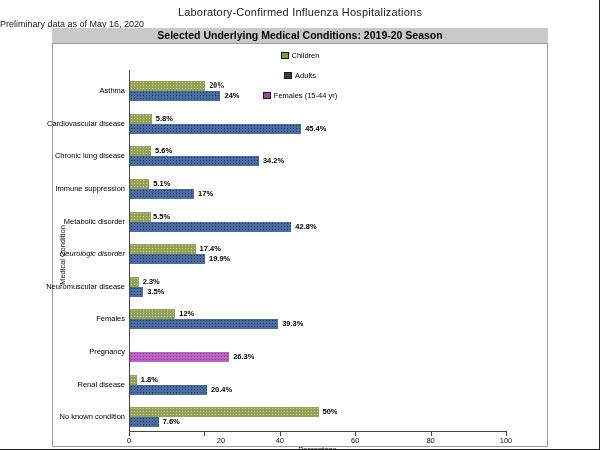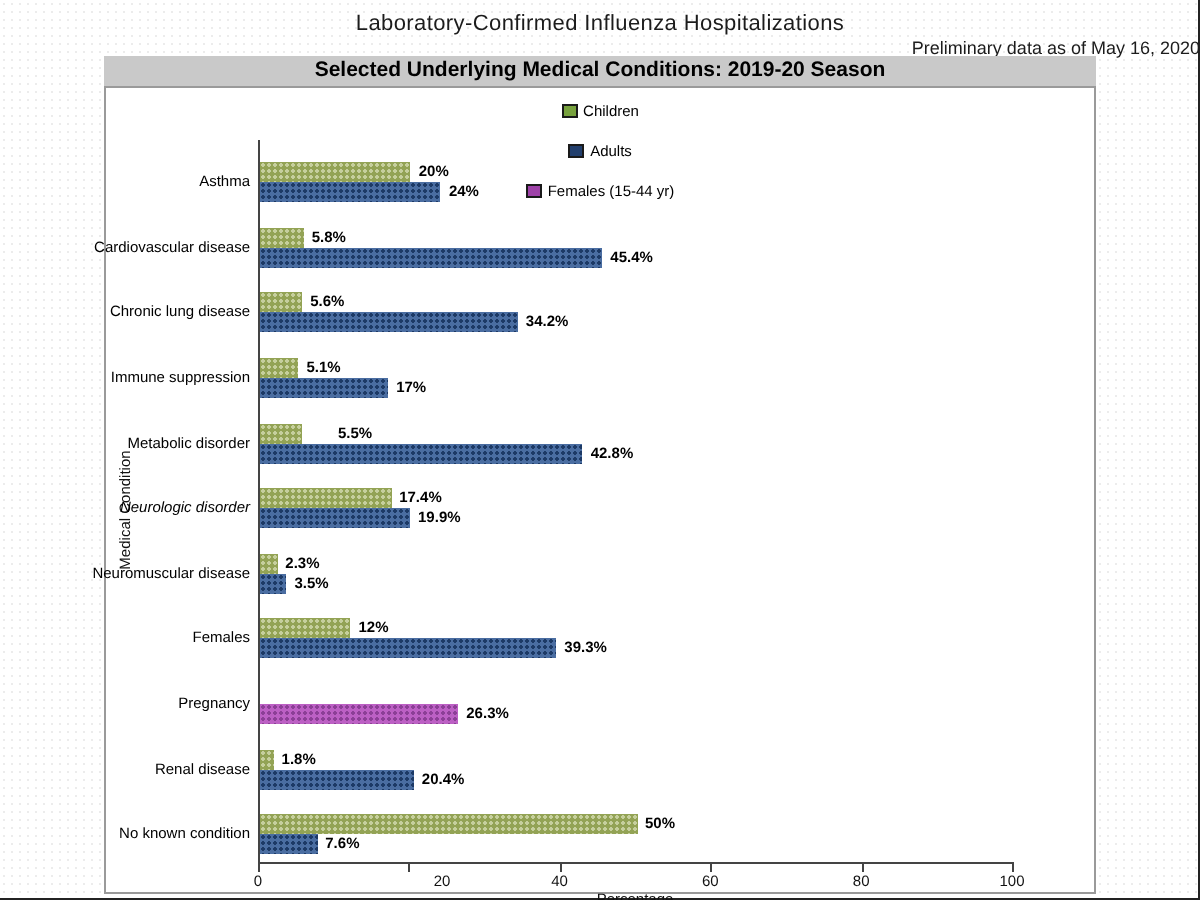--- a/index.html
+++ b/index.html
@@ -17,21 +17,21 @@
     background-image:radial-gradient(circle, #ececec 0.6px, transparent 0.7px);
     background-size:4px 4px;
   }
   .page-title {
     position:absolute; left:0; top:6px; width:600px;
     text-align:center; font-size:11px; color:#1c1c1c;
     letter-spacing:0.2px;
   }
   .page-subtitle {
     position:absolute; left:0; top:19px; width:600px;
-    text-align:right; font-size:9px; color:#1c1c1c;
+    text-align:left; font-size:9px; color:#1c1c1c;
   }
   .banner {
     position:absolute; left:52px; top:28px; width:496px; height:15px;
     background:#c9c9c9;
     font-size:10.5px; font-weight:bold; color:#000;
     text-align:center; line-height:15px;
   }
   .chart-frame {
     position:absolute; left:52px; top:43px; width:494px; height:402px;
     border:1px solid #9a9a9a;
@@ -109,41 +109,41 @@
         <div class="x-tick-label" style="left: 226.8px; top: 392px;">40</div>
         <div class="x-tick" style="left: 302.2px; top: 388px;"></div>
         <div class="x-tick-label" style="left: 302.2px; top: 392px;">60</div>
         <div class="x-tick" style="left: 377.6px; top: 388px;"></div>
         <div class="x-tick-label" style="left: 377.6px; top: 392px;">80</div>
         <div class="x-tick" style="left: 453px; top: 388px;"></div>
         <div class="x-tick-label" style="left: 453px; top: 392px;">100</div>
         <div class="x-axis-title" style="left: 264.5px; top: 401px;">Percentage</div>
         <div class="category-label" style="top: 42px;">Asthma</div>
         <div class="bar" style="left: 77px; top: 37px; width: 75.4px; background-color: rgb(147, 163, 85); background-image: radial-gradient(circle, rgb(198, 207, 157) 0.8px, transparent 0.9px); background-size: 3px 3px;"></div>
-        <div class="bar-value-label" style="left: 156.4px; top: 37px;">20%</div>
+        <div class="bar-value-label" style="left: 156.4px; top: 37px; font-family: Liberation Serif, serif;">20%</div>
         <div class="bar" style="left: 77px; top: 47px; width: 90.48px; background-color: rgb(74, 109, 161); background-image: radial-gradient(circle, rgb(29, 58, 102) 0.8px, transparent 0.9px); background-size: 3px 3px;"></div>
         <div class="bar-value-label" style="left: 171.48px; top: 47px;">24%</div>
         <div class="category-label" style="top: 74.63px;">Cardiovascular disease</div>
         <div class="bar" style="left: 77px; top: 69.63px; width: 21.866px; background-color: rgb(147, 163, 85); background-image: radial-gradient(circle, rgb(198, 207, 157) 0.8px, transparent 0.9px); background-size: 3px 3px;"></div>
         <div class="bar-value-label" style="left: 102.866px; top: 69.63px;">5.8%</div>
         <div class="bar" style="left: 77px; top: 79.63px; width: 171.158px; background-color: rgb(74, 109, 161); background-image: radial-gradient(circle, rgb(29, 58, 102) 0.8px, transparent 0.9px); background-size: 3px 3px;"></div>
         <div class="bar-value-label" style="left: 252.158px; top: 79.63px;">45.4%</div>
         <div class="category-label" style="top: 107.26px;">Chronic lung disease</div>
         <div class="bar" style="left: 77px; top: 102.26px; width: 21.112px; background-color: rgb(147, 163, 85); background-image: radial-gradient(circle, rgb(198, 207, 157) 0.8px, transparent 0.9px); background-size: 3px 3px;"></div>
         <div class="bar-value-label" style="left: 102.112px; top: 102.26px;">5.6%</div>
         <div class="bar" style="left: 77px; top: 112.26px; width: 128.934px; background-color: rgb(74, 109, 161); background-image: radial-gradient(circle, rgb(29, 58, 102) 0.8px, transparent 0.9px); background-size: 3px 3px;"></div>
         <div class="bar-value-label" style="left: 209.934px; top: 112.26px;">34.2%</div>
         <div class="category-label" style="top: 139.89px;">Immune suppression</div>
         <div class="bar" style="left: 77px; top: 134.89px; width: 19.227px; background-color: rgb(147, 163, 85); background-image: radial-gradient(circle, rgb(198, 207, 157) 0.8px, transparent 0.9px); background-size: 3px 3px;"></div>
         <div class="bar-value-label" style="left: 100.227px; top: 134.89px;">5.1%</div>
         <div class="bar" style="left: 77px; top: 144.89px; width: 64.09px; background-color: rgb(74, 109, 161); background-image: radial-gradient(circle, rgb(29, 58, 102) 0.8px, transparent 0.9px); background-size: 3px 3px;"></div>
         <div class="bar-value-label" style="left: 145.09px; top: 144.89px;">17%</div>
         <div class="category-label" style="top: 172.52px;">Metabolic disorder</div>
         <div class="bar" style="left: 77px; top: 167.52px; width: 20.735px; background-color: rgb(147, 163, 85); background-image: radial-gradient(circle, rgb(198, 207, 157) 0.8px, transparent 0.9px); background-size: 3px 3px;"></div>
-        <div class="bar-value-label" style="left: 116px; top: 167.52px;">5.5%</div>
+        <div class="bar-value-label" style="left: 100px; top: 167.52px;">5.5%</div>
         <div class="bar" style="left: 77px; top: 177.52px; width: 161.356px; background-color: rgb(74, 109, 161); background-image: radial-gradient(circle, rgb(29, 58, 102) 0.8px, transparent 0.9px); background-size: 3px 3px;"></div>
         <div class="bar-value-label" style="left: 242.356px; top: 177.52px;">42.8%</div>
         <div class="category-label" style="top: 205.15px; font-style: italic;">Neurologic disorder</div>
         <div class="bar" style="left: 77px; top: 200.15px; width: 65.598px; background-color: rgb(147, 163, 85); background-image: radial-gradient(circle, rgb(198, 207, 157) 0.8px, transparent 0.9px); background-size: 3px 3px;"></div>
         <div class="bar-value-label" style="left: 146.598px; top: 200.15px;">17.4%</div>
         <div class="bar" style="left: 77px; top: 210.15px; width: 75.023px; background-color: rgb(74, 109, 161); background-image: radial-gradient(circle, rgb(29, 58, 102) 0.8px, transparent 0.9px); background-size: 3px 3px;"></div>
         <div class="bar-value-label" style="left: 156.023px; top: 210.15px;">19.9%</div>
         <div class="category-label" style="top: 237.78px;">Neuromuscular disease</div>
         <div class="bar" style="left: 77px; top: 232.78px; width: 8.671px; background-color: rgb(147, 163, 85); background-image: radial-gradient(circle, rgb(198, 207, 157) 0.8px, transparent 0.9px); background-size: 3px 3px;"></div>
         <div class="bar-value-label" style="left: 89.671px; top: 232.78px;">2.3%</div>

